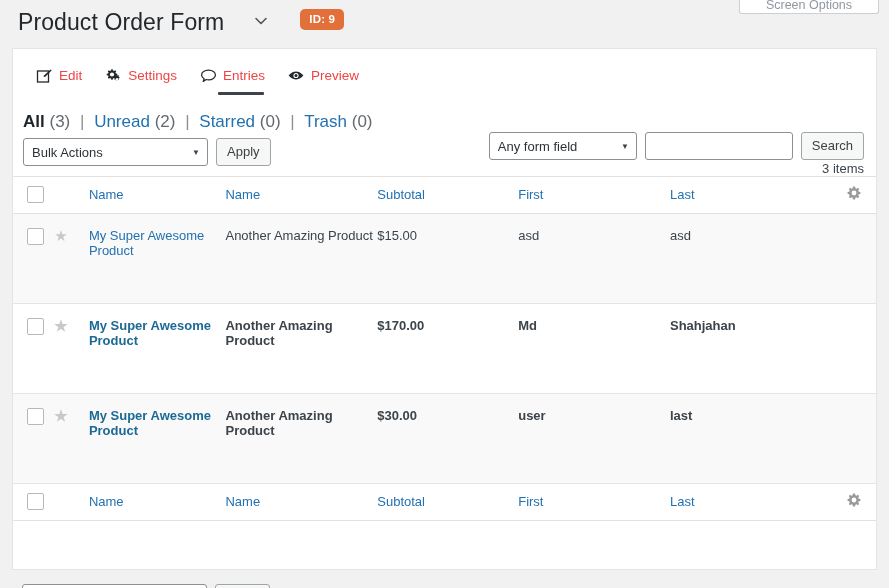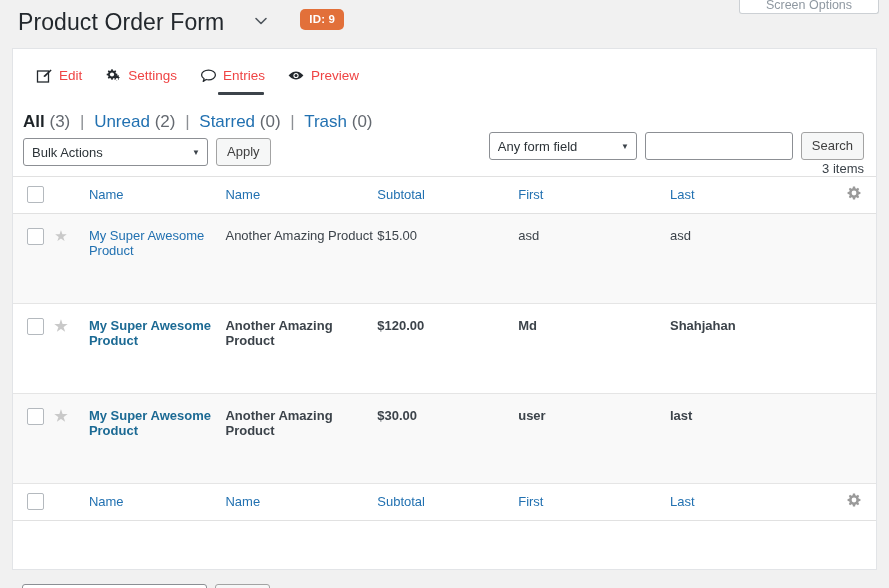--- a/index.html
+++ b/index.html
@@ -372,21 +372,21 @@
         <td class="col-cb">
           <span class="cb"></span>
         </td>
         <td>
           <span class="star">★</span>
         </td>
         <td>
           <a href="#" class="lnk">My Super Awesome Product</a>
         </td>
         <td>Another Amazing Product</td>
-        <td>$120.00</td>
+        <td>$170.00</td>
         <td>Md</td>
         <td>Shahjahan</td>
         <td></td>
       </tr>
 
       <tr class="odd unread">
         <td class="col-cb">
           <span class="cb"></span>
         </td>
         <td>

